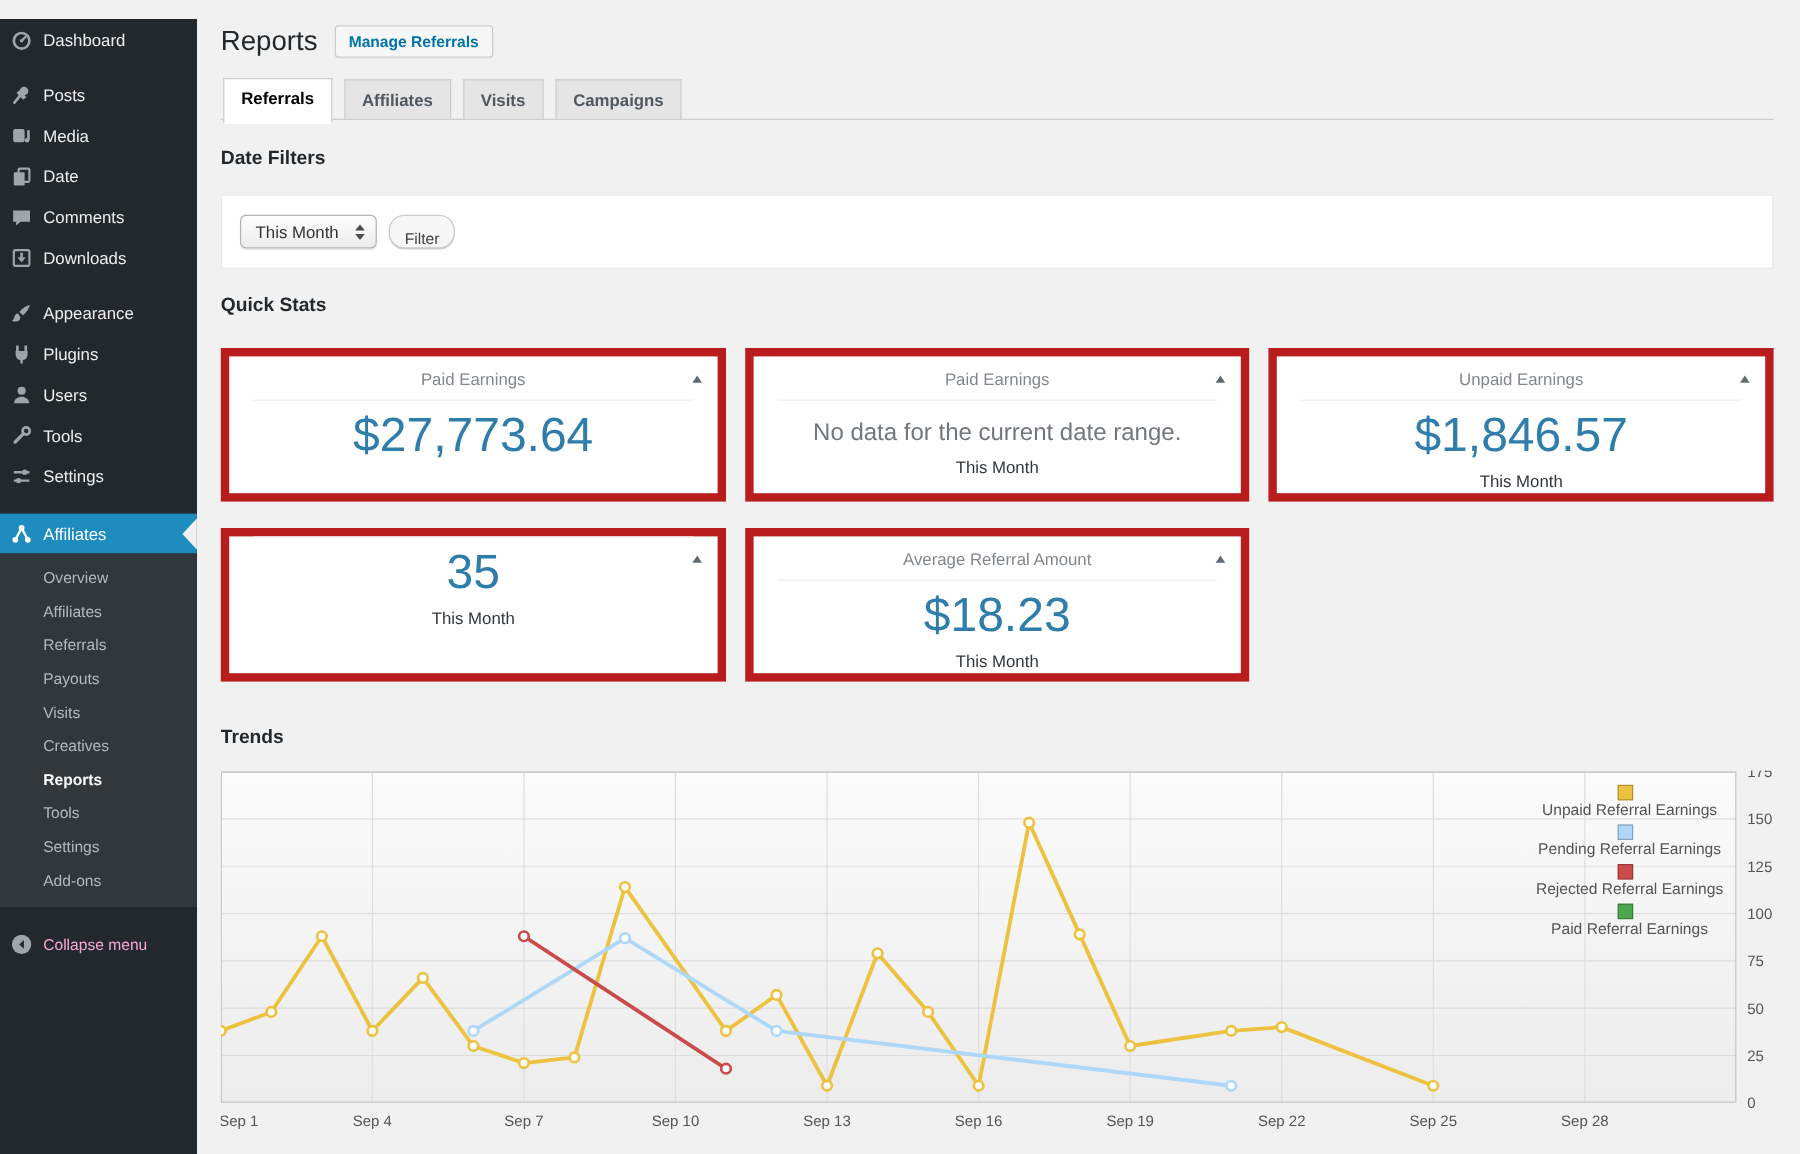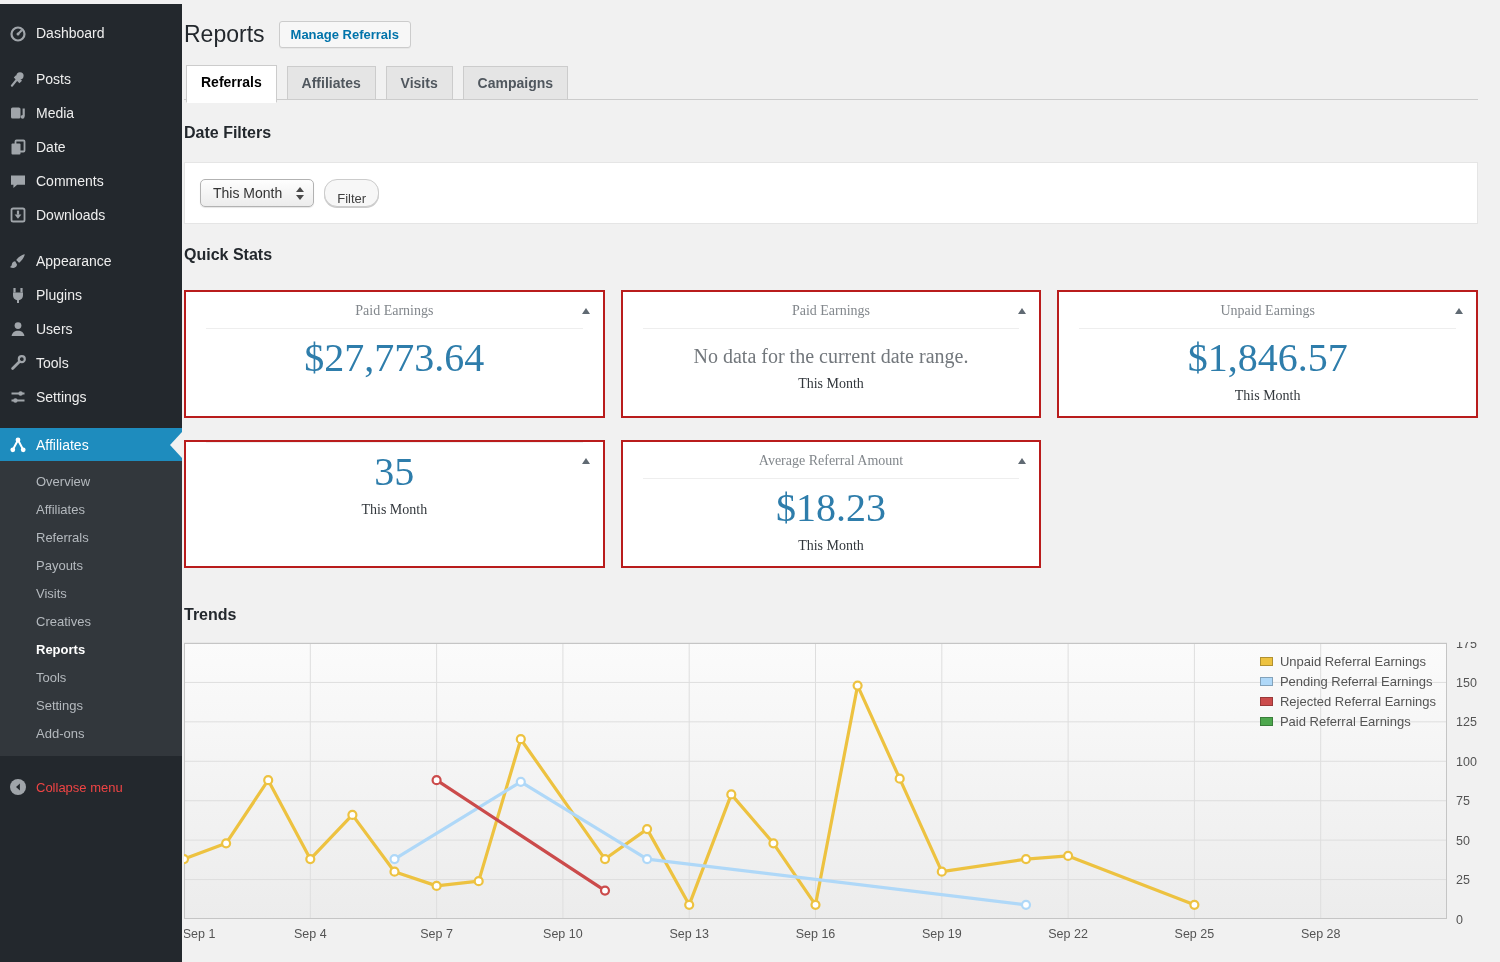--- a/index.html
+++ b/index.html
@@ -2,38 +2,38 @@
 <html><head>
 <meta charset="utf-8">
 <style>
   * { margin:0; padding:0; box-sizing:border-box; }
   html,body { width:1500px; height:962px; overflow:hidden; }
   body {
     font-family:"Liberation Sans","DejaVu Sans",sans-serif;
     background:#f1f1f1; color:#23282d; font-size:14px;
   }
   
-  .sidebar { position:fixed; left:0; top:4px; bottom:0; width:182px; background:#23282d; z-index:5; padding-top:12px; }
+  .sidebar { position:fixed; left:0; top:16px; bottom:0; width:164px; background:#23282d; z-index:5; }
   .menu-item { position:relative; display:flex; align-items:center; height:34px; padding-left:8px; color:#eee; cursor:pointer; }
   .menu-item .micon { width:20px; height:20px; margin-right:8px; color:#a0a5aa; flex:0 0 20px; }
   .menu-item .micon svg { width:20px; height:20px; display:block; }
   .menu-item span.mlabel { font-size:14px; }
   .menu-sep { height:12px; }
   .menu-sep.big { height:14px; }
   .menu-item.active { background:#1e8cbe; color:#fff; height:33px; }
   .menu-item.active .micon { color:#fff; }
   .menu-item.active::after {
     content:""; position:absolute; right:0; top:50%; margin-top:-13px;
     width:0; height:0; border-top:13px solid transparent; border-bottom:13px solid transparent;
     border-right:12px solid #f1f1f1;
   }
   .submenu { background:#32373c; padding:7px 0 8px; }
   .submenu-item { padding:5px 8px 5px 36px; font-size:13px; line-height:18px; color:#b4b9be; cursor:pointer; }
   .submenu-item.current { color:#fff; font-weight:700; }
-  .collapse-row { display:flex; align-items:center; height:34px; padding-left:8px; margin-top:14px; color:#ef4444; cursor:pointer; font-size:13px; }
+  .collapse-row { display:flex; align-items:center; height:34px; padding-left:8px; margin-top:14px; color:#f9a8d4; cursor:pointer; font-size:13px; }
   .collapse-row .micon { width:20px; height:20px; margin-right:8px; color:#a0a5aa; }
   
   .content { margin-left:160px; padding:14px 22px 30px 24px; }
   .title-row { display:flex; align-items:center; gap:14px; margin-top:6px; }
   h1.page-title { font-size:23px; font-weight:400; color:#23282d; line-height:29px; }
   .page-action {
     display:inline-block; padding:5px 11px; font-size:13px; font-weight:600; color:#0073aa;
     background:#f7f7f7; border:1px solid #ccc; border-radius:3px; cursor:pointer; text-decoration:none;
     box-shadow:0 1px 0 rgba(0,0,0,.04);
   }
@@ -55,37 +55,37 @@
   .stepper { display:flex; flex-direction:column; gap:3px; }
   .stepper .up { width:0; height:0; border-left:4px solid transparent; border-right:4px solid transparent; border-bottom:5px solid #4a4a4a; }
   .stepper .down { width:0; height:0; border-left:4px solid transparent; border-right:4px solid transparent; border-top:5px solid #4a4a4a; }
   .filter-btn {
     height:28px; padding:11px 12px; font-size:13px; color:#404040; background:#f7f7f7;
     border:1px solid #ccc; border-radius:13px; box-shadow:0 1px 0 #ccc; cursor:pointer;
     font-family:inherit;
   }
   .h-stats { margin-top:22px; }
   .cards { margin-top:26px; display:grid; grid-template-columns:repeat(3,1fr); gap:22px 16px; }
-  .stat-card { background:#fff; border:2px solid #b91c1c; height:128px; position:relative;font-family:Liberation Serif, serif; }
+  .stat-card { background:#fff; border:7px solid #b91c1c; height:128px; position:relative; }
   .stat-head { position:relative; text-align:center; padding:11px 30px 9px; font-size:14px; color:#82878c; }
   .stat-toggle { position:absolute; right:13px; top:16px; width:0; height:0; cursor:pointer;
     border-left:4px solid transparent; border-right:4px solid transparent; border-bottom:6px solid #606a73; }
   .stat-div { border-top:1px solid #eee; margin:0 20px; }
   .stat-body { text-align:center; }
   .stat-value { font-size:40px; line-height:46px; color:#2e7dab; margin-top:6px; }
   .stat-value:empty { display:none; }
   .stat-message { font-size:20px; line-height:26px; color:#72777c; margin-top:14px; }
   .stat-message:empty { display:none; }
   .stat-caption { font-size:14px; color:#32373c; margin-top:7px; }
   .h-trends { margin-top:38px; }
   
   .chart-wrap { position:relative; margin-top:18px; width:1294px; }
   .chart-wrap svg text.axis-label { font-size:12.5px; fill:#545454; font-family:inherit; }
   .legend { position:absolute; top:12px; right:42px; }
-  .legend-row { display:flex; align-items:center; justify-content:flex-start; margin-bottom:5px; }
+  .legend-row { display:flex; align-items:center; justify-content:flex-start; margin-bottom:5px;flex-direction:column; }
   .legend-box { width:13px; height:9px; border:1px solid rgba(0,0,0,.25); margin-right:7px; flex:0 0 13px; }
   .legend-label { font-size:13px; color:#545454; white-space:nowrap; }
 </style>
 </head>
 <body>
 
 <div class="sidebar">
 
   <div class="menu-item">
     <span class="micon">

